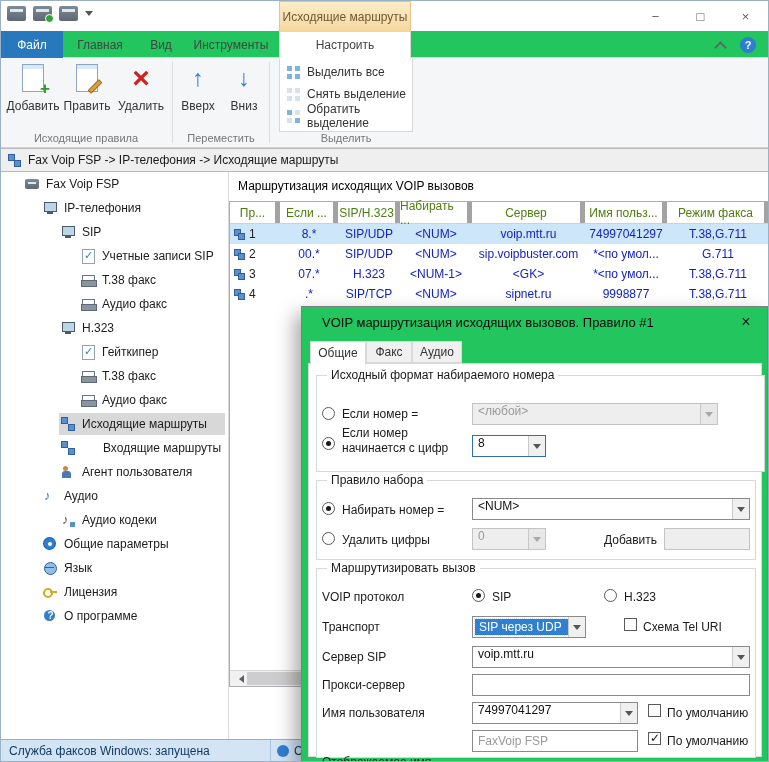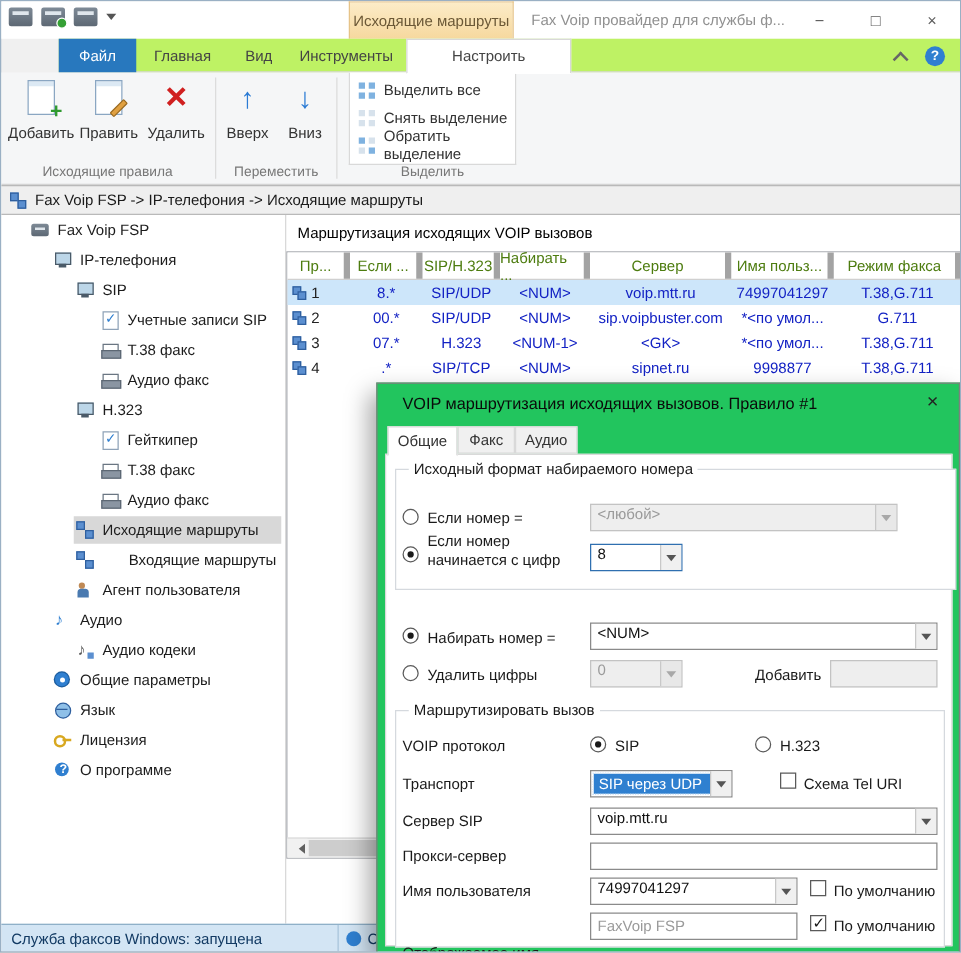--- a/index.html
+++ b/index.html
@@ -16,21 +16,21 @@
   .qat .dev.green::before{content:"";position:absolute;right:-2px;bottom:-2px;width:7px;height:7px;border-radius:50%;background:#35a035;border:1px solid #fff;}
   .qat .caret{width:0;height:0;border:4px solid transparent;border-top:5px solid #555;margin-top:4px;}
   .ctx-header{position:absolute;left:278px;top:0;width:132px;height:30px;
       background:linear-gradient(#fcecc8,#f6d89e);border:1px solid #e6c388;border-bottom:none;
       display:flex;align-items:center;justify-content:center;color:#6b5836;}
   .win-title{position:absolute;left:424px;top:8px;color:#909090;}
   .win-controls{position:absolute;right:0;top:0;display:flex;}
   .win-btn{width:45px;height:30px;display:flex;align-items:center;justify-content:center;color:#606060;font-size:13px;}
 
   
-  .tabsrow{position:absolute;left:0;top:30px;right:0;height:27px;background:#bef264;border-bottom:1px solid #d8d8d8;margin-left:46px;}
+  .tabsrow{position:absolute;left:0;top:30px;right:0;height:27px;background:#22c55e;border-bottom:1px solid #d8d8d8;}
   .file-tab{position:absolute;left:0;top:0;width:62px;height:27px;background:#2878be;color:#fff;
       display:flex;align-items:center;justify-content:center;}
   .rtab{position:absolute;top:0;height:27px;display:flex;align-items:center;justify-content:center;color:#444;}
   .rtab.t1{left:62px;width:74px;} .rtab.t2{left:136px;width:48px;} .rtab.t3{left:184px;width:92px;}
   .rtab.active{left:278px;width:132px;background:#fff;border:1px solid #d8d8d8;border-bottom:1px solid #fff;height:28px;z-index:2;}
   .collapse-btn{position:absolute;right:42px;top:9px;width:12px;height:10px;}
   .collapse-btn::after{content:"";position:absolute;left:2px;top:3px;width:7px;height:7px;
       border-top:2px solid #666;border-right:2px solid #666;transform:rotate(-45deg);}
   .help-btn{position:absolute;right:12px;top:6px;width:16px;height:16px;border-radius:50%;background:#2f7fd0;
       color:#fff;font-weight:bold;font-size:11px;display:flex;align-items:center;justify-content:center;}
@@ -162,21 +162,20 @@
 <div id="app">
 
   <div class="titlebar">
     <div class="qat">
       <span class="dev"></span>
       <span class="dev green"></span>
       <span class="dev"></span>
       <span class="caret"></span>
     </div>
     <div class="ctx-header">Исходящие маршруты</div>
-    <div class="win-title">Fax Voip провайдер для службы ф...</div>
     <div class="win-controls">
       <span class="win-btn">−</span>
       <span class="win-btn">□</span>
       <span class="win-btn">×</span>
     </div>
   </div>
 
   <div class="tabsrow">
     <div class="file-tab">Файл</div>
     <div class="rtab t1">Главная</div>
@@ -432,20 +431,23 @@
       <span class="val">&lt;любой&gt;</span>
       <span class="arrow"></span>
     </div>
     <span class="radio sel" style="left:20px;top:130px;"></span>
     <span class="dlbl wrap" style="left:40px;top:119px;">Если номер начинается с цифр</span>
     <div class="combo focus" style="left:170px;top:128px;width:74px;">
       <span class="val">8</span>
       <span class="arrow"></span>
     </div>
 
+    <div class="grp g2">
+      <span class="legend">Правило набора</span>
+    </div>
     <span class="radio sel" style="left:20px;top:195px;"></span>
     <span class="dlbl" style="left:40px;top:196px;">Набирать номер =</span>
     <div class="combo" style="left:170px;top:191px;width:278px;">
       <span class="val">&lt;NUM&gt;</span>
       <span class="arrow"></span>
     </div>
     <span class="radio" style="left:20px;top:225px;"></span>
     <span class="dlbl" style="left:40px;top:226px;">Удалить цифры</span>
     <div class="combo disabled" style="left:170px;top:221px;width:74px;">
       <span class="val">0</span>

